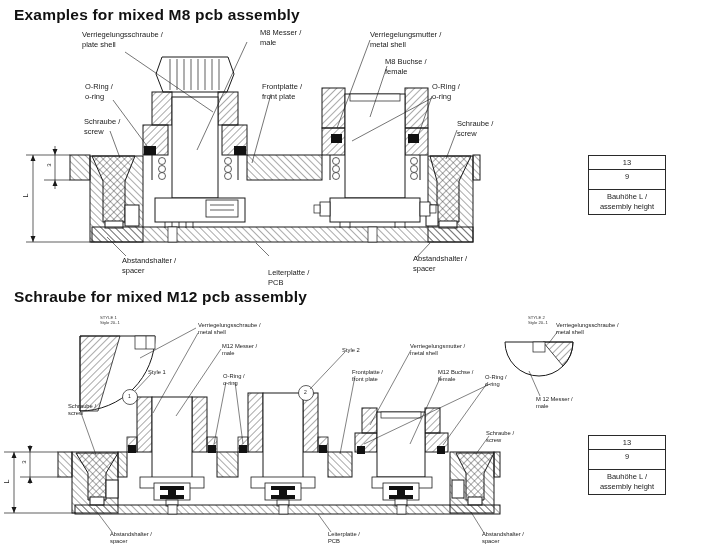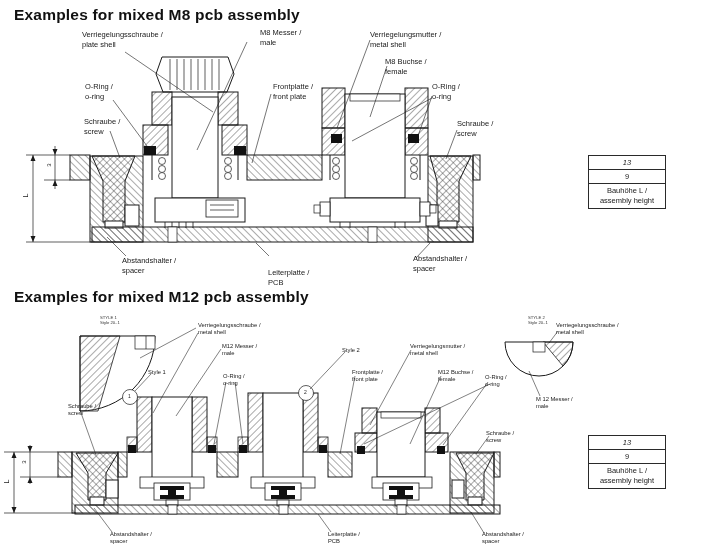--- a/index.html
+++ b/index.html
@@ -8,22 +8,22 @@
   .title{position:absolute;margin:0;font-size:15.5px;font-weight:bold;letter-spacing:.2px;color:#111;}
   svg.art{position:absolute;left:0;top:0;}
   .lbl{position:absolute;font-size:7.5px;line-height:9.5px;white-space:pre-line;color:#1a1a1a;}
   .lbl.sm{font-size:5.8px;line-height:7px;}
   .lbl.tag{font-size:4.2px;line-height:5px;color:#333;}
   .dim{position:absolute;font-size:7px;transform:rotate(-90deg);transform-origin:center;}
   .dim.sm{font-size:6px;}
   .mark{position:absolute;font-size:5px;line-height:5px;}
   .htable{position:absolute;width:76px;border:1px solid #2a2a2a;background:#fff;text-align:center;}
   .trow{border-top:1px solid #2a2a2a;font-size:7.5px;line-height:13px;white-space:pre-line;}
-  .trow:first-child{border-top:none;font-style:italic;}
-  .trow.multi{line-height:10px;padding:2px 0;}
+  .trow:first-child{border-top:none;}
+  .trow.multi{line-height:10px;padding:2px 0;margin-top:6px;}
 </style>
 </head>
 <body>
 
 <div class="page">
 
   <svg class="art" width="720" height="557" viewBox="0 0 720 557">
     <defs>
       <pattern id="hA" patternUnits="userSpaceOnUse" width="5" height="5" patternTransform="rotate(-45)">
         <line x1="0" y1="0" x2="0" y2="5" stroke="#2b2b2b" stroke-width="0.8"></line>
@@ -247,33 +247,33 @@
         <line x1="558" y1="331" x2="549" y2="343"></line>
         <line x1="540" y1="396" x2="529" y2="371"></line>
         <line x1="112" y1="532" x2="94" y2="508"></line>
         <line x1="331" y1="532" x2="318" y2="514"></line>
         <line x1="484" y1="533" x2="471" y2="512"></line>
       </g>
     </g>
   </svg>
 
   <h2 class="title" style="left:14px;top:6px">Examples for mixed M8 pcb assembly</h2>
-  <h2 class="title" style="left:14px;top:288px">Examples for mixed M12 pcb assembly</h2>
+  <h2 class="title" style="left:14px;top:288px">Schraube for mixed M12 pcb assembly</h2>
 
   <div class="lbl" style="left:82px;top:30px">Verriegelungsschraube /
 plate shell</div>
   <div class="lbl" style="left:260px;top:28px">M8 Messer /
 male</div>
   <div class="lbl" style="left:370px;top:30px">Verriegelungsmutter /
 metal shell</div>
   <div class="lbl" style="left:385px;top:57px">M8 Buchse /
 female</div>
   <div class="lbl" style="left:85px;top:82px">O-Ring /
 o-ring</div>
-  <div class="lbl" style="left:273px;top:82px">Frontplatte /
+  <div class="lbl" style="left:262px;top:82px">Frontplatte /
 front plate</div>
   <div class="lbl" style="left:432px;top:82px">O-Ring /
 o-ring</div>
   <div class="lbl" style="left:84px;top:117px">Schraube /
 screw</div>
   <div class="lbl" style="left:457px;top:119px">Schraube /
 screw</div>
   <div class="lbl" style="left:122px;top:256px">Abstandshalter /
 spacer</div>
   <div class="lbl" style="left:268px;top:268px">Leiterplatte /

